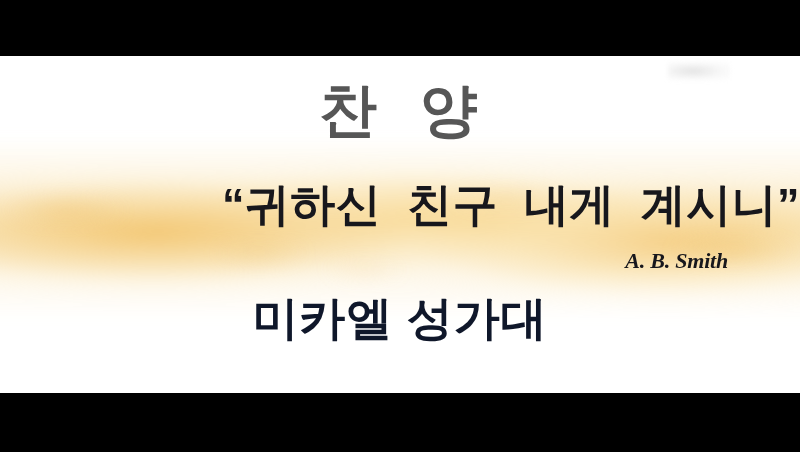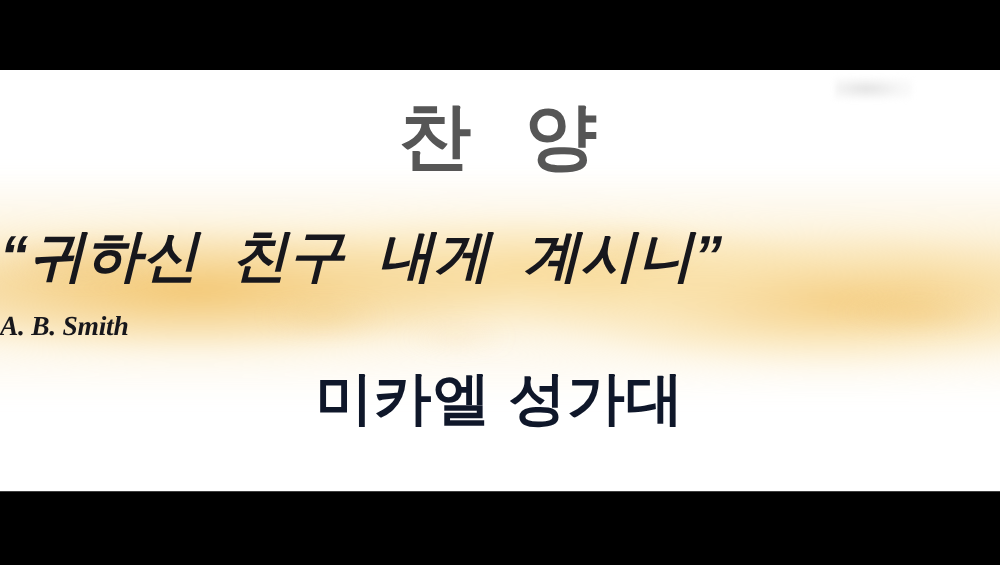--- a/index.html
+++ b/index.html
@@ -123,38 +123,38 @@
     white-space: pre;
     line-height: 1.05;
     z-index: 20;
   }
 
   .quote-line {
     position: absolute;
     left: 0;
     top: 124px;
     width: 800px;
-    text-align: left;
+    text-align: right;
     font-size: 45px;
     font-weight: bold;
     letter-spacing: 0.01em;
     color: #17171c;
     white-space: pre;
     line-height: 1.1;
     z-index: 20;
-    font-style: italic;
   }
 
   .attribution {
     position: absolute;
     left: 0;
     top: 192px;
     width: 800px;
-    padding-right: 104px;
+    padding-right: 72px;
     box-sizing: border-box;
+    text-align: right;
     font-family: "Liberation Serif", "DejaVu Serif", serif;
     font-style: italic;
     font-weight: bold;
     font-size: 22px;
     letter-spacing: -0.01em;
     color: #17171c;
     z-index: 20;
   }
 
   .performer {

